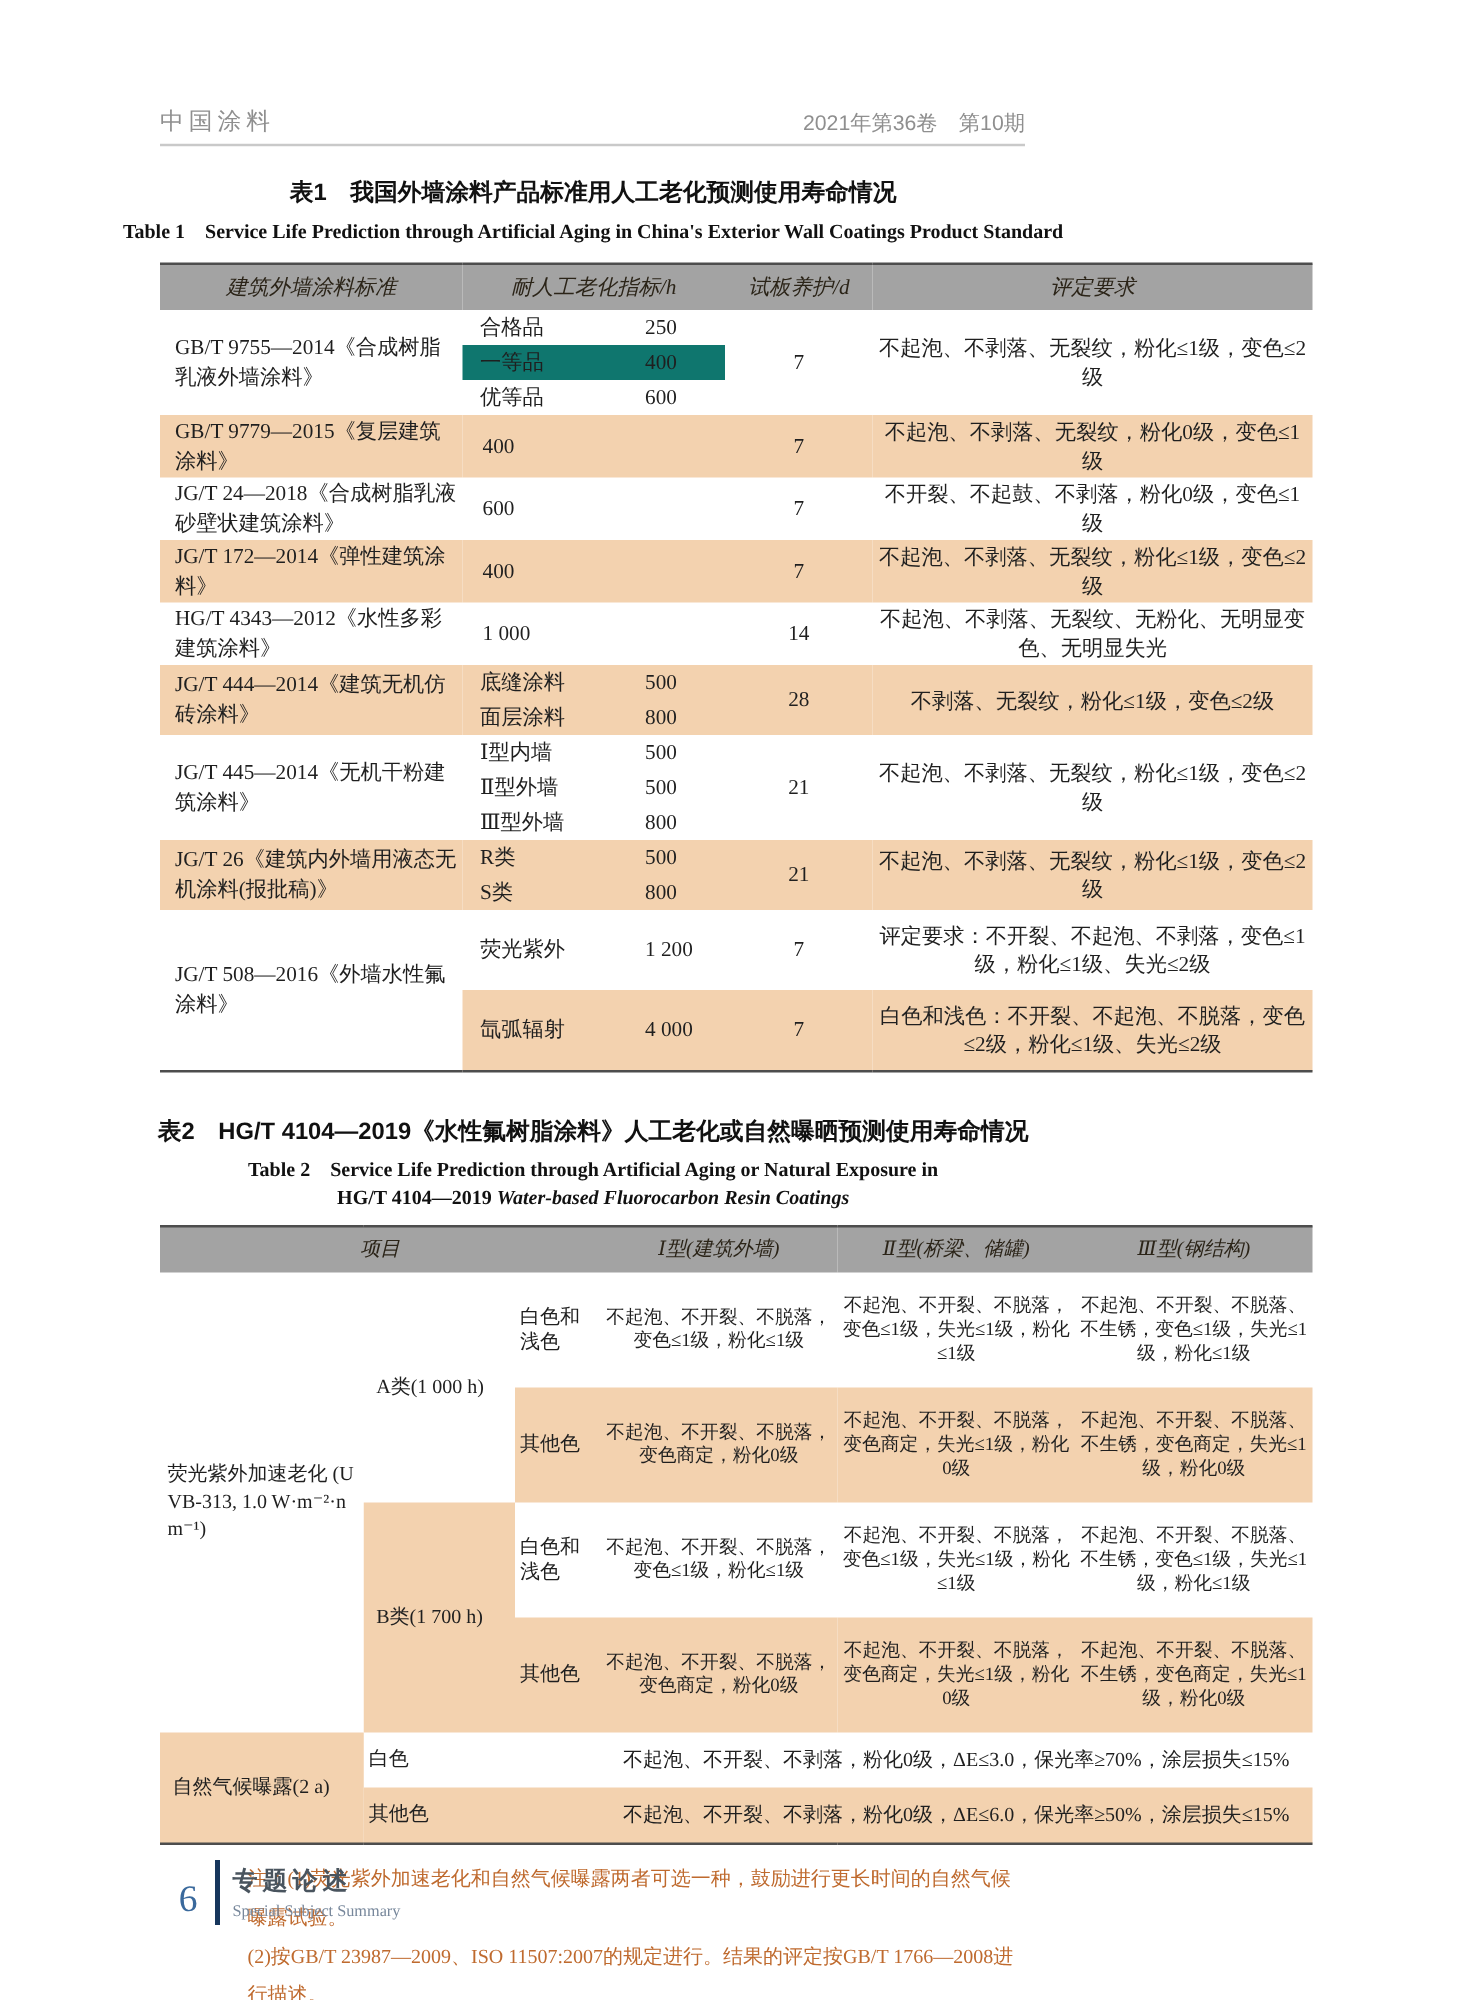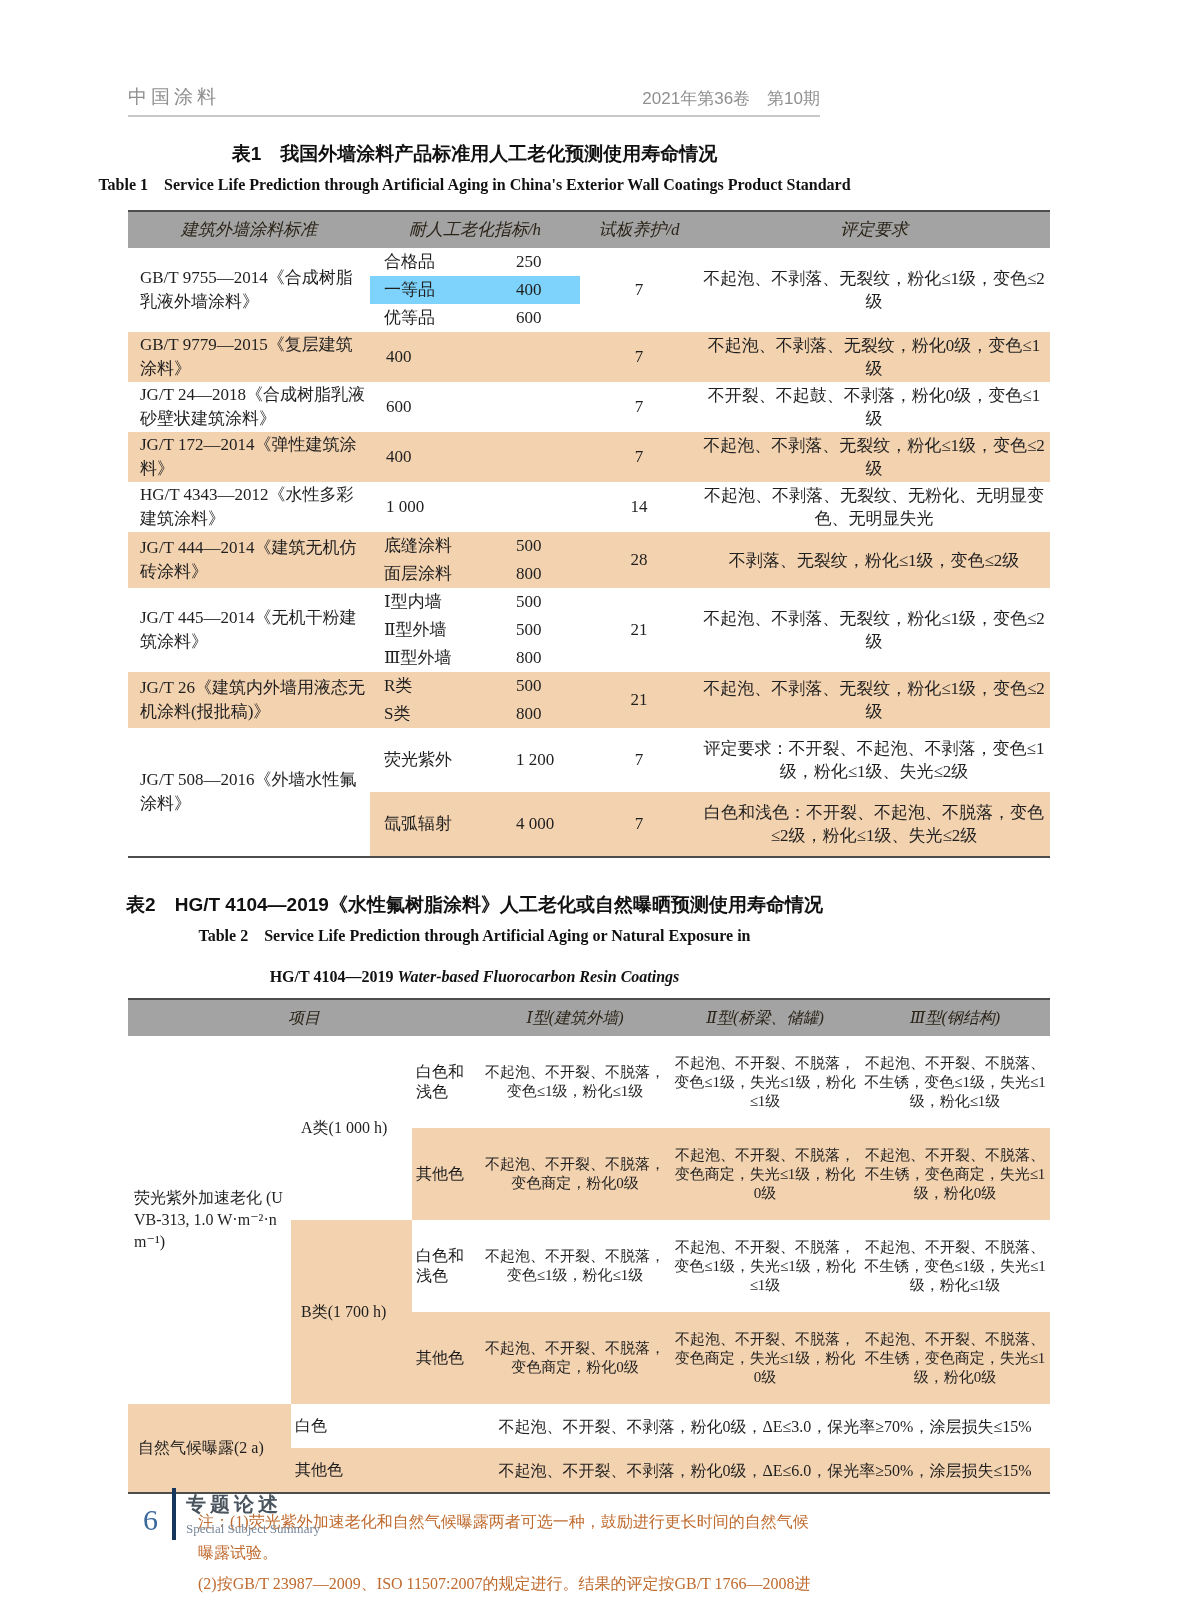--- a/index.html
+++ b/index.html
@@ -21,21 +21,21 @@
         font-family:"Liberation Serif",serif;color:#111;}
   .t-en .it{font-style:italic;}
 
   
   table{border-collapse:collapse;table-layout:fixed;width:922px;
         margin-left:128px;border-top:2px solid #4d4d4d;border-bottom:2px solid #4d4d4d;}
   th,td{font-size:17px;font-weight:normal;line-height:24px;vertical-align:middle;
         padding:1px 2px;word-break:break-all;}
   tr.band th{background:#a3a3a3;color:#2b2418;height:34px;font-style:italic;}
   .shade td, td.sh{background:#f3d2af;}
-  td.hl{background:#7dd3fc;}
+  td.hl{background:#0f766e;}
   td.std{text-align:left;padding-left:12px;}
   td.sl{text-align:left;padding-left:14px;height:26px;}
   td.sv{text-align:left;padding-left:36px;}
   td.v2{text-align:left;padding-left:16px;}
   td.cure{text-align:center;}
   td.req{text-align:center;line-height:23px;}
   tr.h50 td{height:48px;}
   tr.h64 td{height:62px;}
 
   
@@ -179,21 +179,21 @@
       <td class="sv sh">4 000</td>
       <td class="cure sh">7</td>
       <td class="req sh">白色和浅色：不开裂、不起泡、不脱落，变色≤2级，粉化≤1级、失光≤2级</td>
     </tr>
   </tbody>
     </table>
 
 
   <div class="t-zh" style="margin-top:34px;">表2　HG/T 4104—2019《水性氟树脂涂料》人工老化或自然曝晒预测使用寿命情况</div>
   <div class="t-en">Table 2　Service Life Prediction through Artificial Aging or Natural Exposure in</div>
-  <div class="t-en" style="margin-top:21px;"><span>HG/T 4104—2019 </span><span class="it">Water-based Fluorocarbon Resin Coatings</span></div>
+  <div class="t-en" style="margin-top:3px;"><span>HG/T 4104—2019 </span><span class="it">Water-based Fluorocarbon Resin Coatings</span></div>
 
   <table id="tbl2" style="margin-top:12px;">
     <colgroup>
         <col style="width:163px">
         <col style="width:121px">
         <col style="width:68px">
         <col style="width:190px">
         <col style="width:190px">
         <col style="width:190px">
       </colgroup>

